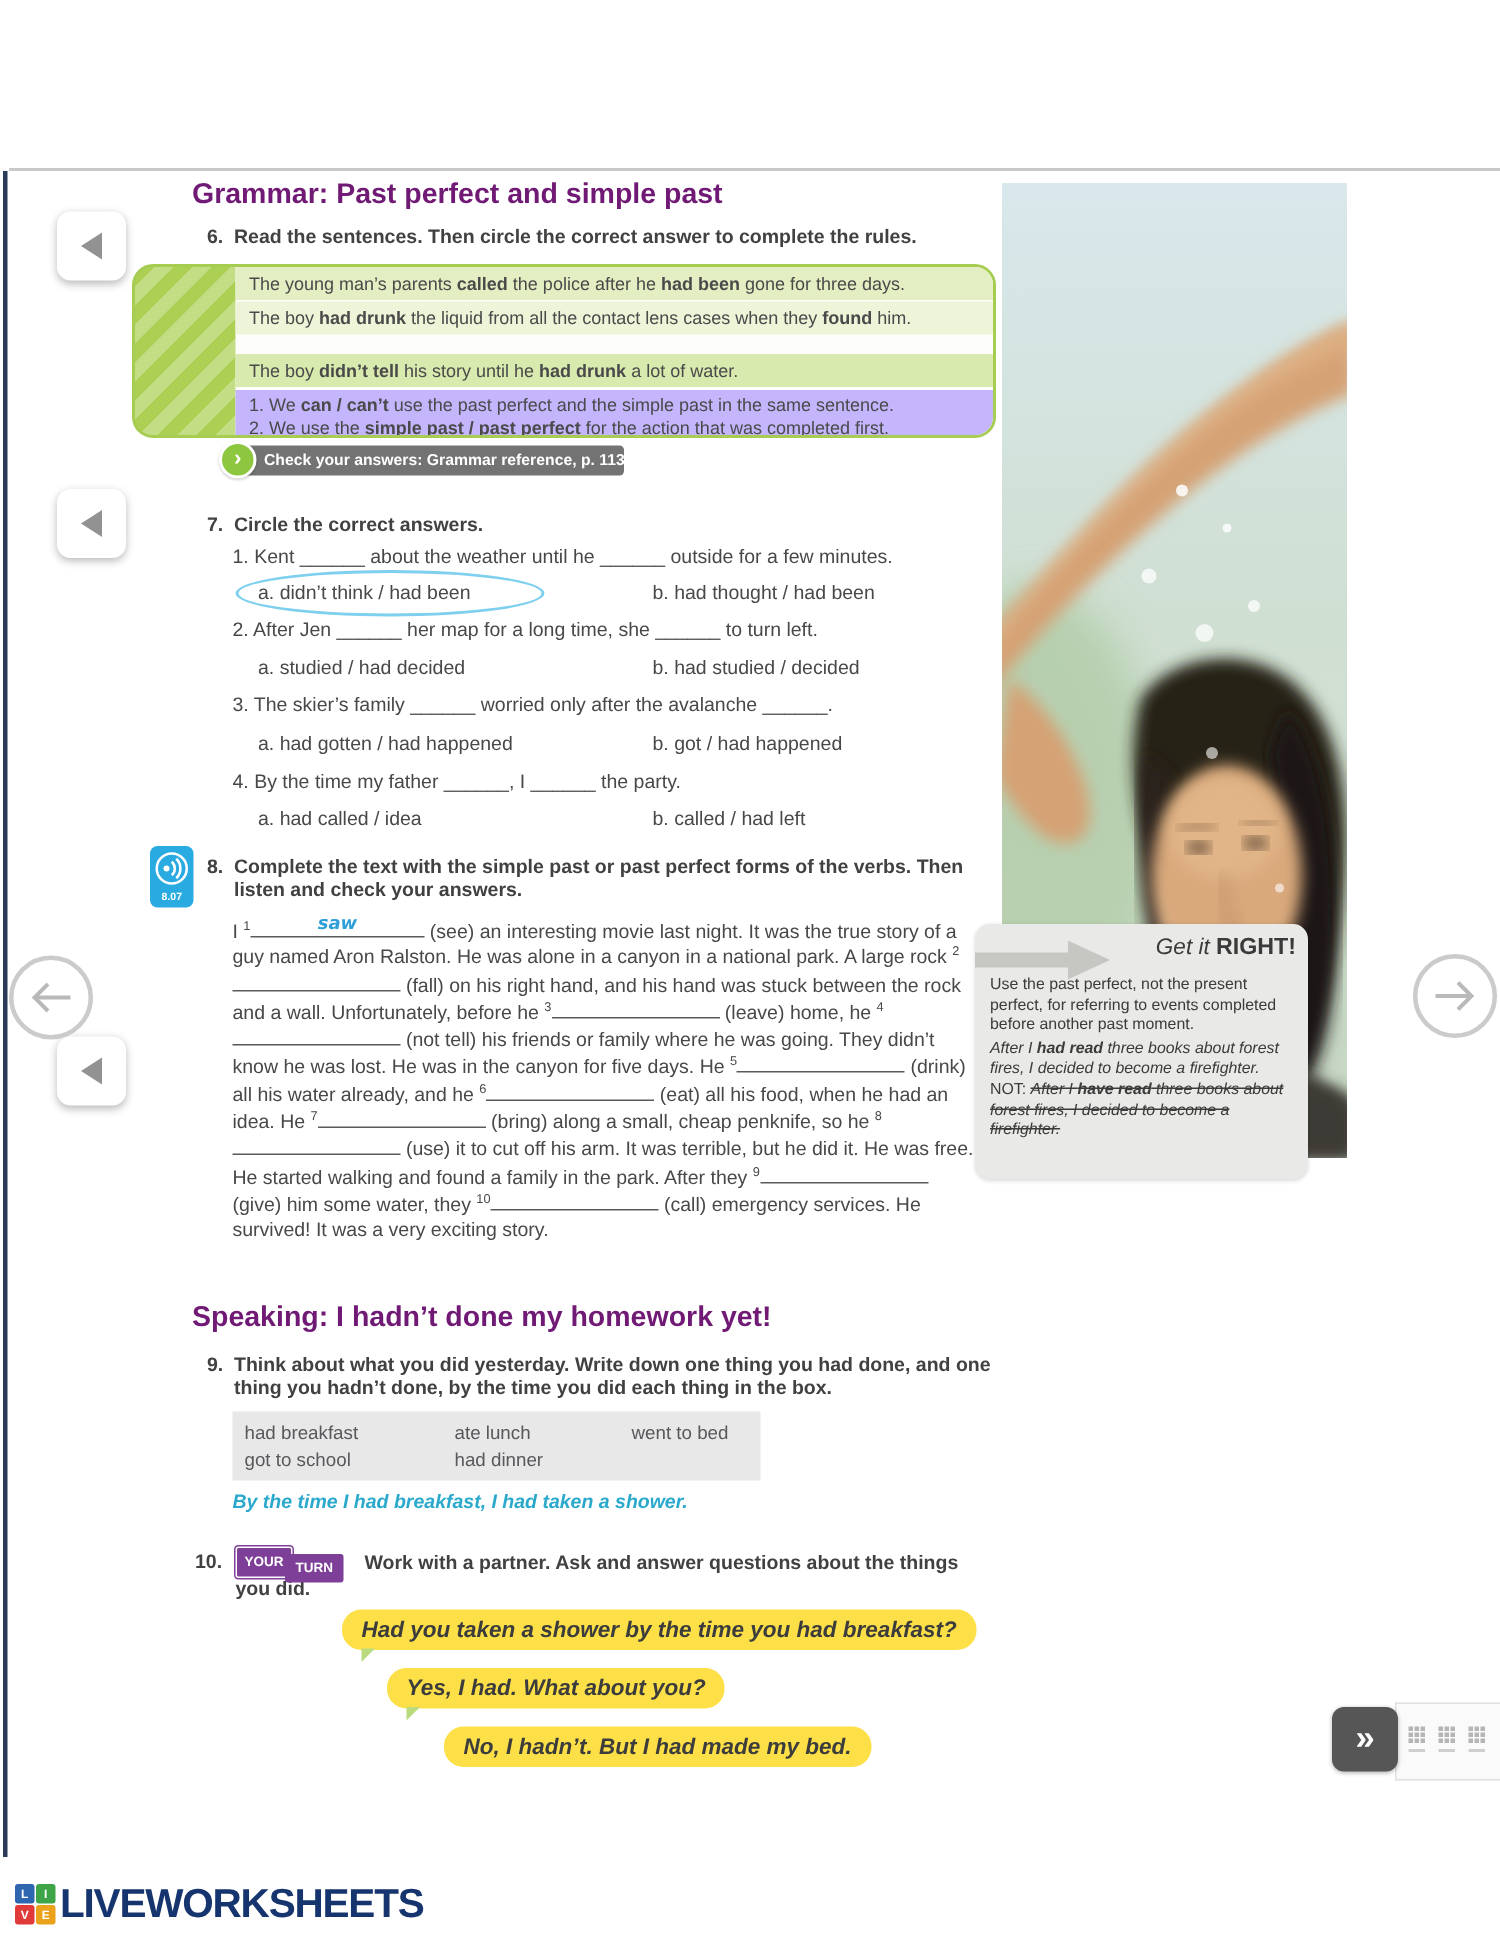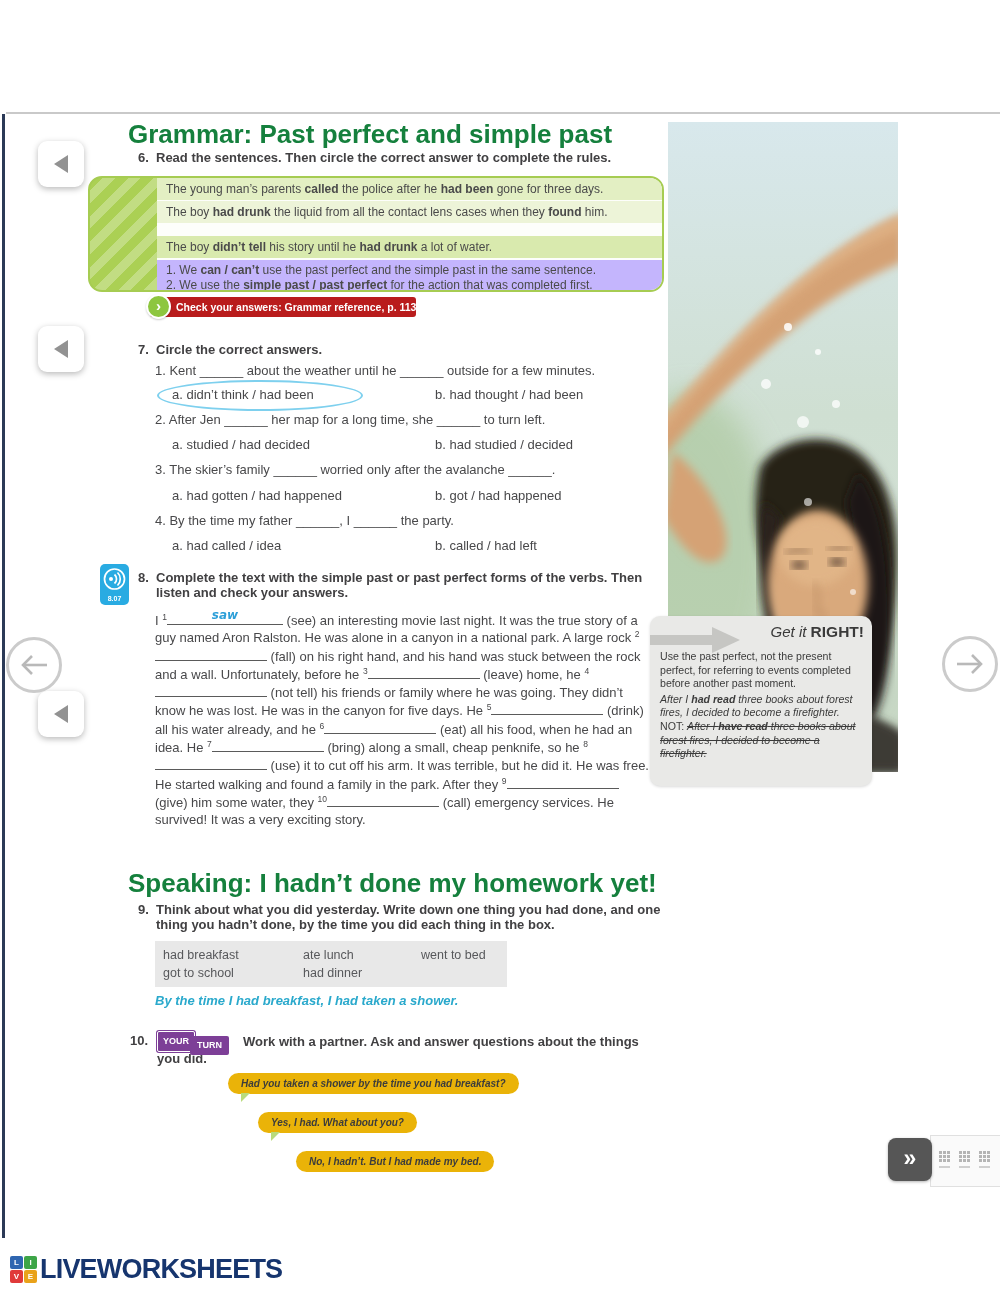--- a/index.html
+++ b/index.html
@@ -10,38 +10,38 @@
   }
   
   .top-line{position:absolute;left:6px;top:112px;width:994px;height:2px;background:#c9c9c9;}
   .left-line{position:absolute;left:2px;top:114px;width:3px;height:1124px;background:#2b3a57;}
   .side-tab{position:absolute;left:38px;width:46px;height:46px;background:#fff;border-radius:9px;
     box-shadow:0 2px 6px rgba(0,0,0,.28);display:flex;align-items:center;justify-content:center;}
   .tri-left{width:0;height:0;border-top:9px solid transparent;border-bottom:9px solid transparent;border-right:14px solid #929292;}
   .circle-nav{position:absolute;width:50px;height:50px;border:3px solid #cbcbcb;border-radius:50%;background:#fff;
     display:flex;align-items:center;justify-content:center;}
   
-  .h1{position:absolute;font-size:26px;font-weight:700;color:#15803d;}
+  .h1{position:absolute;font-size:19px;font-weight:700;color:#701a75;}
   .exrow{position:absolute;display:flex;font-size:13px;}
   .exnum{font-weight:700;color:#414042;width:18px;flex:none;}
   .exnum.wide{width:27px;}
   .exinstr{font-weight:700;color:#414042;}
   .qline{position:absolute;font-size:13px;color:#48484a;}
   .opt{position:absolute;font-size:13px;color:#48484a;}
   
   .gbox{position:absolute;left:88px;top:176px;width:572px;height:112px;border-radius:14px;overflow:hidden;
     border:2px solid #a6cc52;background:repeating-linear-gradient(135deg,#abd054 0 9px,#c2dd83 9px 18px);}
   .gbox-inner{position:absolute;left:67px;top:0;right:0;bottom:0;background:#fdfefb;}
   .grow{font-size:12px;color:#4a4a4a;padding:3px 9px;height:16px;line-height:16px;white-space:nowrap;}
   .grow1{background:#e3efc3;margin-bottom:1px;}
   .grow2{background:#edf4d8;margin-bottom:13px;}
   .grow3{background:#d9eaae;margin-bottom:2px;}
   .grules{background:#c4b5fd;font-size:12px;color:#4a4a4a;padding:3px 9px;line-height:15px;}
   
-  .check-bar{position:absolute;left:150px;top:297px;width:266px;height:20px;background:#b91c1c;border-radius:3px;
+  .check-bar{position:absolute;left:150px;top:297px;width:266px;height:20px;background:#737373;border-radius:3px;
     color:#fff;font-size:10.5px;font-weight:700;line-height:20px;padding-left:26px;box-sizing:border-box;white-space:nowrap;}
   .check-circle{position:absolute;left:146px;top:294px;width:21px;height:21px;border-radius:50%;background:#8dc63f;
     border:2px solid #fff;box-shadow:0 1px 2px rgba(0,0,0,.2);color:#fff;font-weight:700;font-size:15px;
     text-align:center;line-height:20px;}
   .blue-ellipse{position:absolute;left:157px;top:380px;width:202px;height:27px;border:2px solid #7ed0ee;border-radius:50%;}
   
   .audio{position:absolute;left:100px;top:564px;width:29px;height:41px;background:#29abe2;border-radius:5px;text-align:center;}
   .audio .track{color:#fff;font-size:7px;font-weight:700;position:absolute;bottom:3px;left:0;right:0;}
   
   .para{position:absolute;left:155px;top:611px;width:499px;font-size:13px;line-height:17.3px;color:#48484a;}
@@ -70,21 +70,21 @@
   .example-line{position:absolute;left:155px;top:993px;font-family:Liberation Sans, sans-serif;font-style:italic;font-weight:700;
     font-size:13px;color:#2aa9cc;}
   
   .badge{display:inline-block;position:relative;width:82px;height:18px;vertical-align:-3px;margin-right:4px;}
   .badge .b1{position:absolute;left:0;top:0;background:#7d3f97;border:1px solid #fff;box-shadow:0 0 0 1px #7d3f97;
     color:#fff;font-size:9px;font-weight:700;padding:1px 5px;border-radius:2px;}
   .badge .b2{position:absolute;left:33px;top:5px;background:#7d3f97;color:#fff;font-size:9px;font-weight:700;
     padding:1px 7px;border-radius:2px;}
   .ex10-flow{position:absolute;left:157px;top:1031px;width:505px;font-size:13px;font-weight:700;color:#414042;line-height:17px;}
   
-  .bubble{position:absolute;background:#eab308;border-radius:13px;padding:5px 13px;font-size:10px;font-weight:700;
+  .bubble{position:absolute;background:#fde047;border-radius:13px;padding:5px 13px;font-size:15px;font-weight:700;
     font-style:italic;color:#3c3c3c;white-space:nowrap;}
   .bubble.tail:after{content:"";position:absolute;left:13px;bottom:-8px;width:0;height:0;
     border-top:9px solid #b9db7d;border-right:9px solid transparent;}
   
   .thumb-panel{position:absolute;left:930px;top:1135px;width:70px;height:50px;background:#fafafa;border:1px solid #e0e0e0;border-right:none;}
   .mini-grid{position:absolute;top:15px;width:12px;height:12px;}
   .mini-grid .dots{width:3px;height:3px;background:#b5b5b5;
     box-shadow:4px 0 #b5b5b5,8px 0 #b5b5b5,0 4px #b5b5b5,4px 4px #b5b5b5,8px 4px #b5b5b5,0 8px #b5b5b5,4px 8px #b5b5b5,8px 8px #b5b5b5;}
   .mini-grid .bar{position:absolute;left:0;top:15px;width:11px;height:2px;background:#cfcfcf;}
   .next-pages{position:absolute;left:888px;top:1138px;width:44px;height:43px;background:#565656;border-radius:8px;

